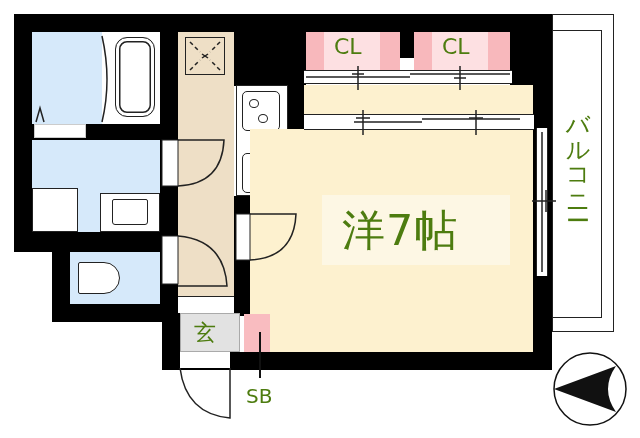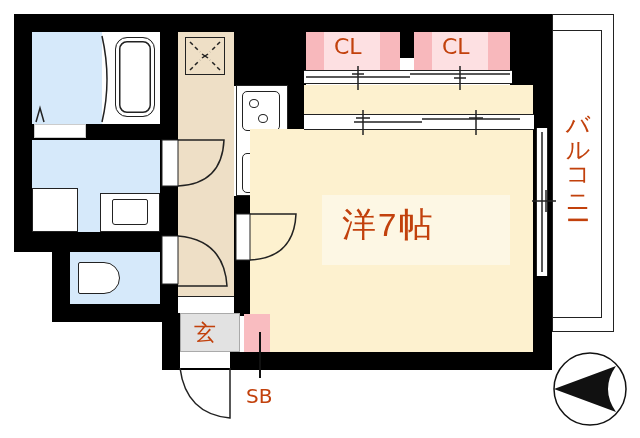--- a/index.html
+++ b/index.html
@@ -1,19 +1,19 @@
 <!DOCTYPE html>
 <html><head>
 <meta charset="utf-8">
 <style>
   html, body { margin:0; padding:0; background:#ffffff; }
   body { width:640px; height:438px; position:relative; overflow:hidden; font-family:"DejaVu Sans", sans-serif; }
   .abs { position:absolute; box-sizing:border-box; }
   .wall { background:#000; }
-  .label { position:absolute; color:#c2410c; white-space:nowrap; }
+  .label { position:absolute; color:#4d7c0f; white-space:nowrap; }
   svg { position:absolute; left:0; top:0; }
 </style>
 </head>
 <body>
 
 <div class="abs wall" style="left:14px;top:14px;width:537px;height:18px;"></div>
 <div class="abs wall" style="left:14px;top:14px;width:18px;height:236px;"></div>
 <div class="abs wall" style="left:14px;top:232px;width:164px;height:20px;"></div>
 <div class="abs wall" style="left:52px;top:232px;width:18px;height:90px;"></div>
 <div class="abs wall" style="left:52px;top:302px;width:128px;height:20px;"></div>
@@ -60,21 +60,21 @@
 <div class="abs" style="left:432px;top:32px;width:56px;height:38px;background:#fde0e2;"></div>
 <div class="abs" style="left:304px;top:70px;width:208px;height:14px;background:#fff;border-top:1.5px solid #222;border-bottom:1.5px solid #222;"></div>
 <div class="label" style="left:334px;top:34px;font-size:22px;">CL</div>
 <div class="label" style="left:442px;top:34px;font-size:22px;">CL</div>
 
 <div class="abs" style="left:304px;top:85px;width:229px;height:44px;background:#fdf1cf;"></div>
 <div class="abs" style="left:250px;top:129px;width:283px;height:223px;background:#fdf1cf;"></div>
 <div class="abs" style="left:288px;top:212px;width:30px;height:140px;background:#fdf1cf;"></div>
 <div class="abs" style="left:304px;top:114px;width:230px;height:16px;background:#fff;border-top:1.5px solid #222;border-bottom:1.5px solid #222;"></div>
 <div class="abs" style="left:322px;top:195px;width:188px;height:70px;background:#fdf7e4;"></div>
-<div class="label" style="left:342px;top:202px;font-size:34px;letter-spacing:1px;font-family:Liberation Mono, monospace;">洋7帖</div>
+<div class="label" style="left:342px;top:202px;font-size:43px;letter-spacing:1px;">洋7帖</div>
 
 <div class="abs" style="left:536px;top:128px;width:12px;height:148px;background:#fff;border-left:1.5px solid #222;border-right:1.5px solid #222;"></div>
 
 <div class="abs" style="left:552px;top:14px;width:62px;height:318px;background:#fff;border:1.5px solid #222;"></div>
 <div class="abs" style="left:552px;top:30px;width:50px;height:288px;border:1.5px solid #222;border-left:none;"></div>
 <div class="label" style="left:566px;top:98px;font-size:24px;writing-mode:vertical-rl;line-height:1;">バルコニー</div>
 
 <div class="abs" style="left:180px;top:313px;width:60px;height:39px;background:#e2e2e2;border:1px solid #aaa;"></div>
 <div class="label" style="left:194px;top:318px;font-size:22px;">玄</div>
 <div class="abs" style="left:244px;top:314px;width:26px;height:38px;background:#f9bcc0;"></div>

